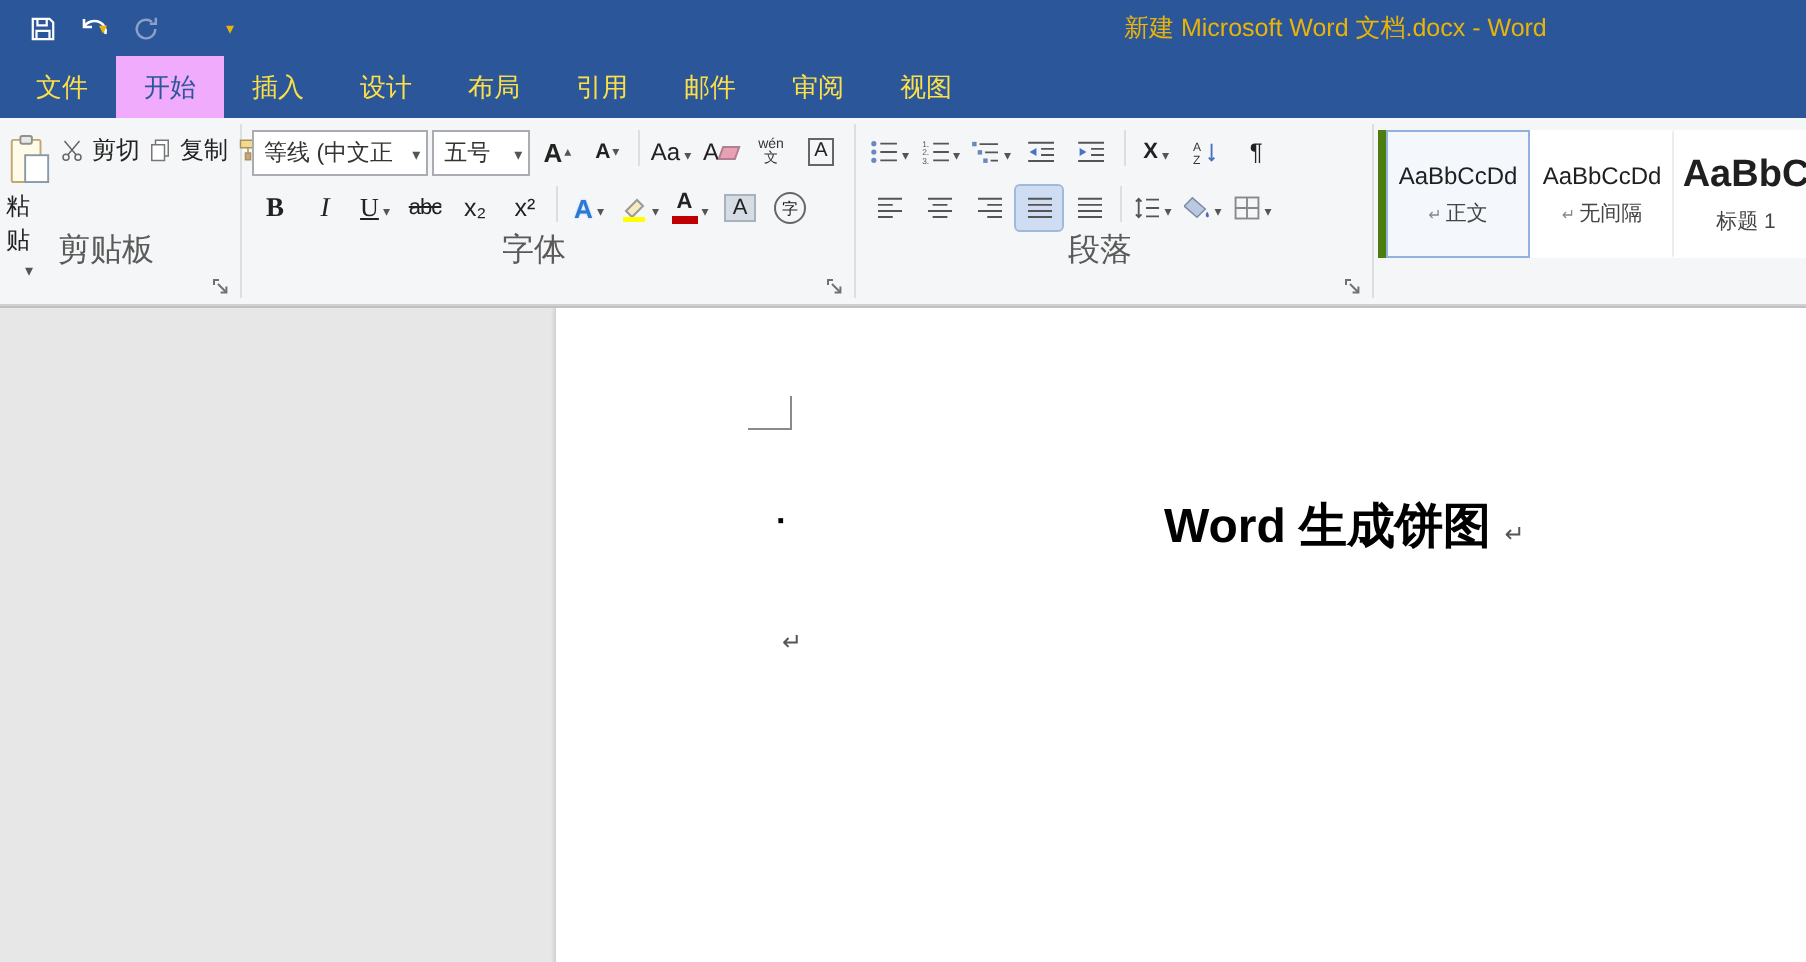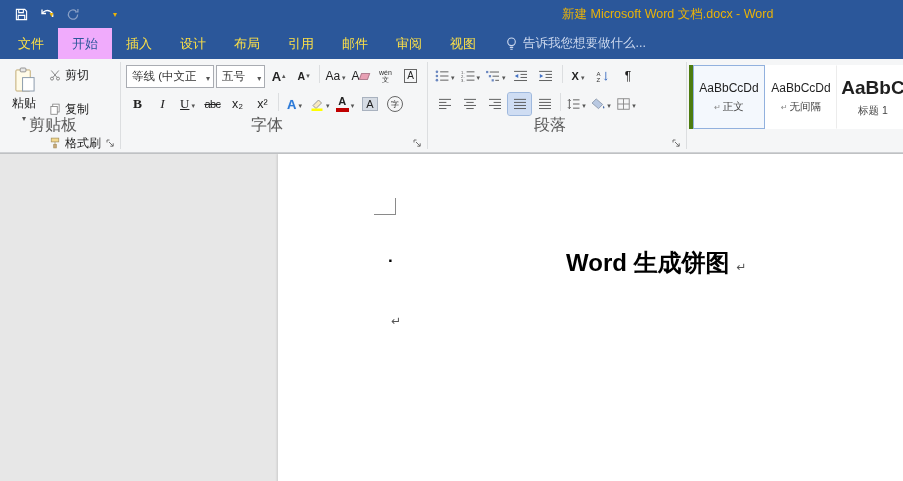--- a/index.html
+++ b/index.html
@@ -34,21 +34,21 @@
   .tbtn{display:inline-flex;align-items:center;justify-content:center;min-width:19px;height:22px;
         padding:0 2px;font-size:12.5px;color:#222;border-radius:2px}
   .tbtn .caret-down::after{font-size:7px;color:#555;margin-left:2px}
   .tool-sep{width:1px;height:18px;background:#dcdee0;margin:0 2px}
   .active-tool{background:#cfddf3;outline:1px solid #9fb9de}
 
   
   .clip-content{display:flex;gap:4px}
   .paste-btn{display:flex;flex-direction:column;align-items:center;justify-content:flex-start;
              width:42px;height:66px;font-size:12px;color:#222;gap:2px;padding-top:2px}
-  .clip-col{display:flex;flex-direction:column;justify-content:space-between;gap:14px}
+  .clip-col{display:flex;flex-direction:row;justify-content:space-between;gap:4px}
   .small-btn{display:flex;align-items:center;gap:4px;font-size:12px;color:#222;height:20px;white-space:nowrap}
 
   
   .combo{display:flex;align-items:center;background:#fff;border:1px solid #a9acb2;height:21px;
          font-size:11.5px;padding:0 3px 0 5px;color:#333;white-space:nowrap;overflow:hidden}
   .combo .caret-down{margin-left:auto;color:#555}
   .mini-up{font-size:7px;color:#555;margin-left:1px}
   .mini-up::after{content:"▴"}
   .mini-down{font-size:7px;color:#555;margin-left:1px}
   .mini-down::after{content:"▾"}
@@ -76,21 +76,21 @@
   .style-preview.big{font-size:19px;font-weight:bold;letter-spacing:0}
   .style-label{font-size:10.5px;color:#444;margin-top:5px;display:flex;align-items:baseline;gap:2px;white-space:nowrap}
   .style-label .mark{font-size:8px;color:#888}
 
   
   .docarea{position:relative;height:329px;background:#e7e7e7;border-top:1px solid #bfc1c3;overflow:hidden}
   .page{position:absolute;left:278px;top:0;width:625px;height:329px;background:#fff;box-shadow:-1px 0 2px rgba(0,0,0,.12)}
   .crop-mark{position:absolute;left:96px;top:44px;width:21px;height:16px;
              border-right:1px solid #8a8a8a;border-bottom:1px solid #8a8a8a}
   .dot-mark{position:absolute;left:110px;top:98px;font-size:17px;font-weight:bold;color:#000;line-height:1}
-  .doc-heading{position:absolute;left:288px;top:93px;font-size:24px;font-weight:bold;color:#000;white-space:nowrap}
+  .doc-heading{position:absolute;left:304px;top:93px;font-size:24px;font-weight:bold;color:#000;white-space:nowrap}
   .pmark{font-size:12px;color:#555;font-weight:normal;font-family:"DejaVu Sans",sans-serif}
   .pmark2{position:absolute;left:113px;top:160px}
 </style>
 </head>
 <body>
 
 <div class="titlebar">
   <div class="qat">
     <div class="qat-btn">
       <span>
@@ -129,29 +129,20 @@
 <div class="tabrow">
   <div class="tab">文件</div>
   <div class="tab active">开始</div>
   <div class="tab">插入</div>
   <div class="tab">设计</div>
   <div class="tab">布局</div>
   <div class="tab">引用</div>
   <div class="tab">邮件</div>
   <div class="tab">审阅</div>
   <div class="tab">视图</div>
-  <div class="tellme">
-    <span>
-      <svg width="11" height="14" viewBox="0 0 11 14">
-          <circle cx="5.5" cy="4.8" r="3.8" fill="none" stroke="#ccd8ee" stroke-width="1.1"></circle>
-          <path d="M3.8 10.4h3.4M4.3 12.2h2.4" stroke="#ccd8ee" stroke-width="1.1"></path>
-        </svg>
-    </span>
-    <span>告诉我您想要做什么...</span>
-  </div>
 </div>
 
 <div class="ribbon">
 
   <div class="rgroup" style="width:114px">
     <div class="clip-content">
       <div class="paste-btn">
         <span>
           <svg width="23" height="26" viewBox="0 0 24 27">
               <rect x="3" y="3" width="15" height="22" rx="1" fill="#fffbe8" stroke="#c0a870"></rect>

